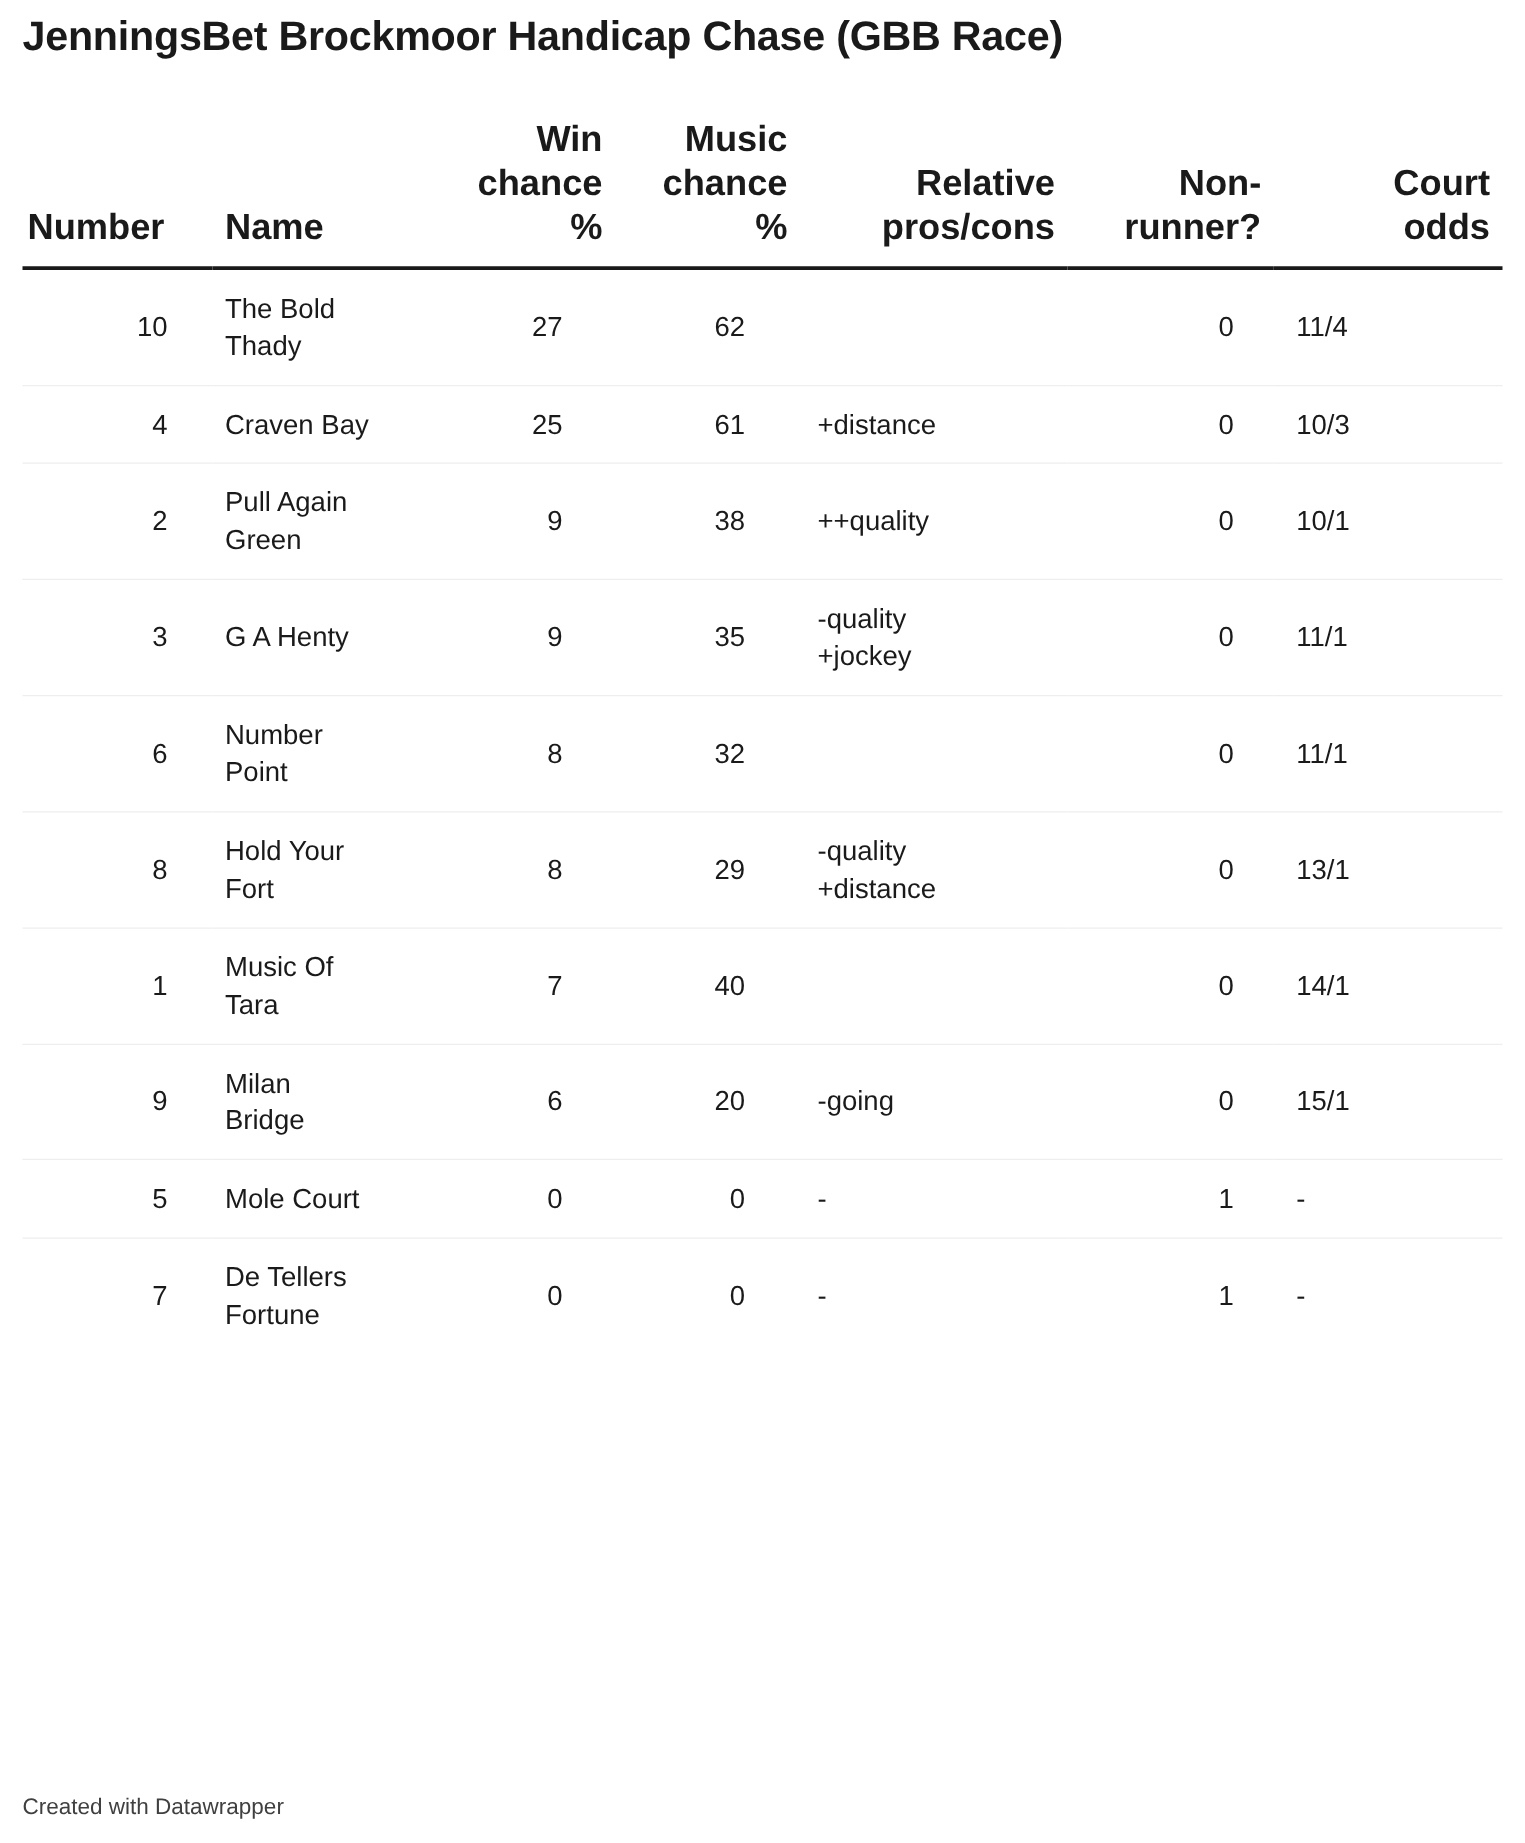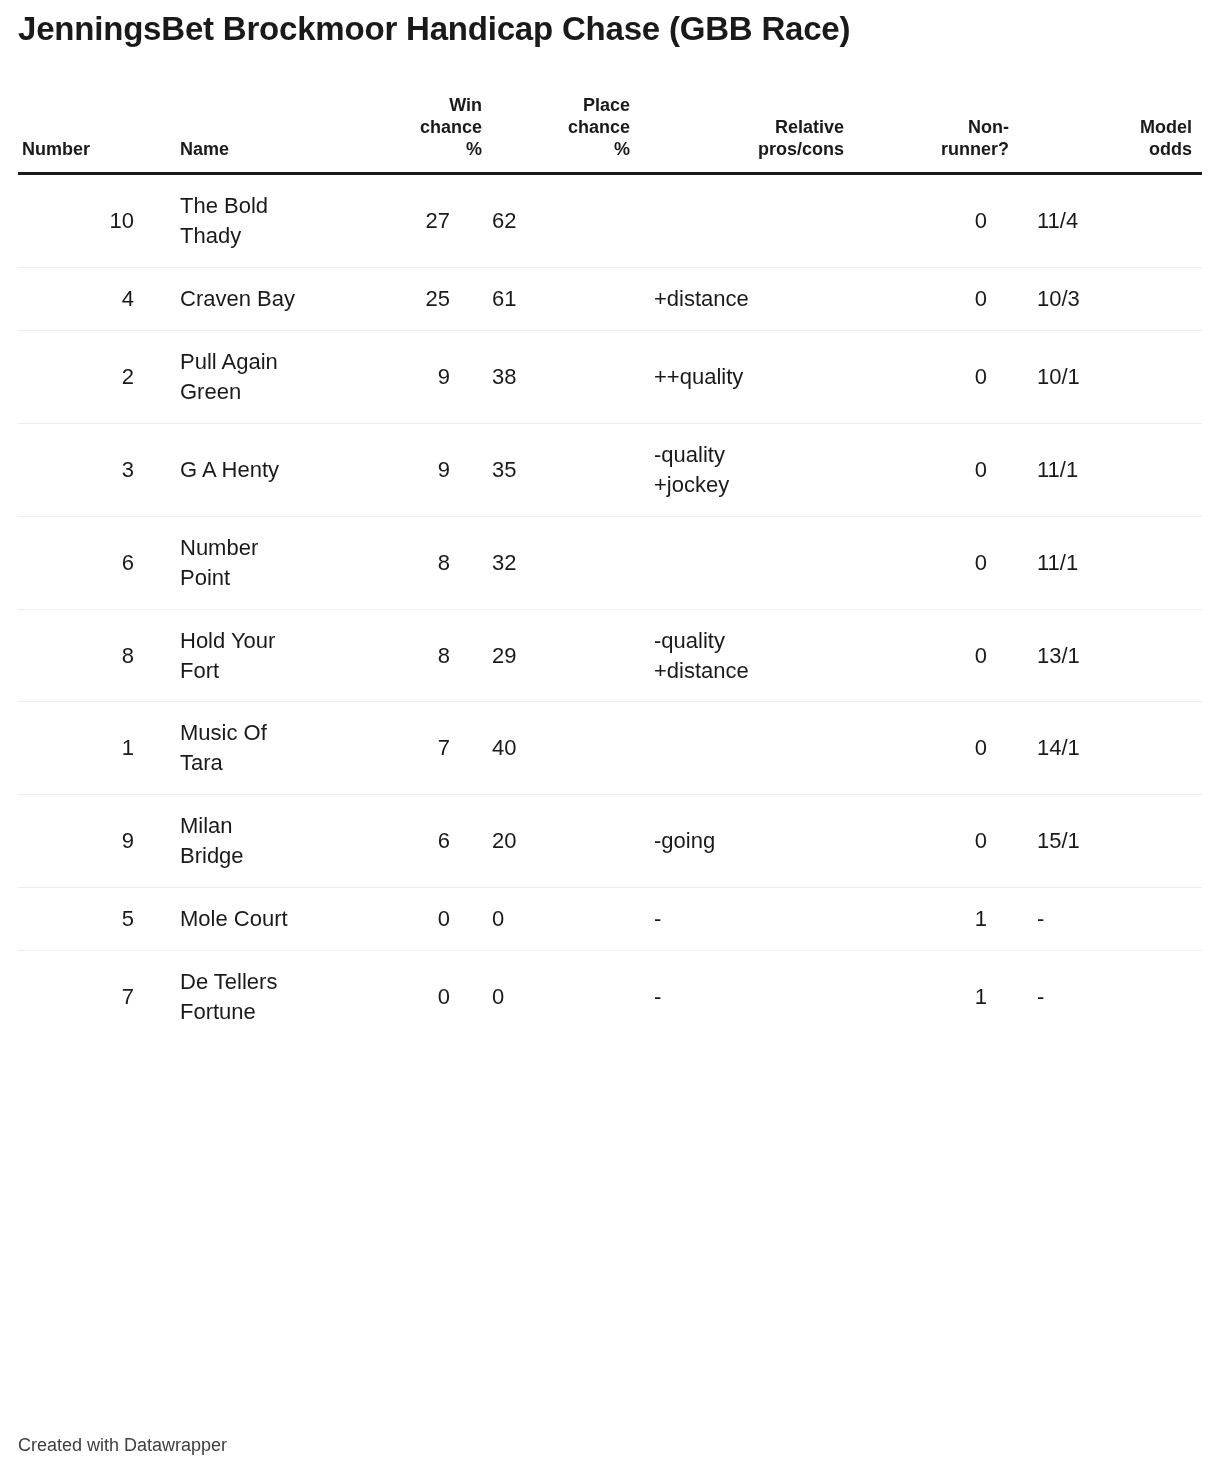--- a/index.html
+++ b/index.html
@@ -37,21 +37,21 @@
   }
   table.race-table col.c-number  { width: 152px; }
   table.race-table col.c-name    { width: 182px; }
   table.race-table col.c-win     { width: 140px; }
   table.race-table col.c-place   { width: 148px; }
   table.race-table col.c-pros    { width: 214px; }
   table.race-table col.c-nonrun  { width: 165px; }
   table.race-table col.c-odds    { width: 183px; }
 
   thead th {
-    font-size: 18px;
+    font-size: 29px;
     font-weight: bold;
     color: #1a1a1a;
     vertical-align: bottom;
     padding: 0 10px 12px 0;
     line-height: 1.22;
   }
   thead th.num  { text-align: left; padding-left: 4px; }
   thead th.name { text-align: left; padding-left: 10px;}
   thead th.r    { text-align: right; }
   thead th.l    { text-align: right; padding-left: 14px;}
@@ -64,21 +64,21 @@
     padding: 16px 10px 16px 0;
     line-height: 1.36;
     border-bottom: 1px solid #eeeeee;
     vertical-align: middle;
   }
   tbody tr:last-child td { border-bottom: none; }
 
   td.num    { text-align: right; padding-right: 36px; margin-top: 36px; }
   td.name   { text-align: left; padding-left: 10px; }
   td.win    { text-align: right; padding-right: 42px; margin-top: 43px;}
-  td.place  { padding-right: 44px;}
+  td.place  { text-align: right; padding-right: 44px;}
   td.pros   { text-align: left; padding-left: 14px; white-space: pre-line; margin-top: 48px;}
   td.nonrun { text-align: right; padding-right: 32px;}
   td.odds   { text-align: left; padding-left: 18px;}
 
   .name-cell { display: block; max-width: 120px; }
 
   .footer {
     position: absolute;
     left: 18px;
     bottom: 18px;
@@ -110,34 +110,34 @@
         </th>
         <th class="name">
           <span>Name</span>
         </th>
         <th class="r">
           <div>Win</div>
           <div>chance</div>
           <div>%</div>
         </th>
         <th class="r">
-          <div>Place</div>
+          <div>Music</div>
           <div>chance</div>
           <div>%</div>
         </th>
         <th class="l">
           <div>Relative</div>
           <div>pros/cons</div>
         </th>
         <th class="r">
           <div>Non-</div>
           <div>runner?</div>
         </th>
         <th class="l">
-          <div>Model</div>
+          <div>Court</div>
           <div>odds</div>
         </th>
       </tr>
     </thead>
     <tbody>
       <tr>
         <td class="num">10</td>
         <td class="name">
             <span class="name-cell">The Bold Thady</span>
           </td>

